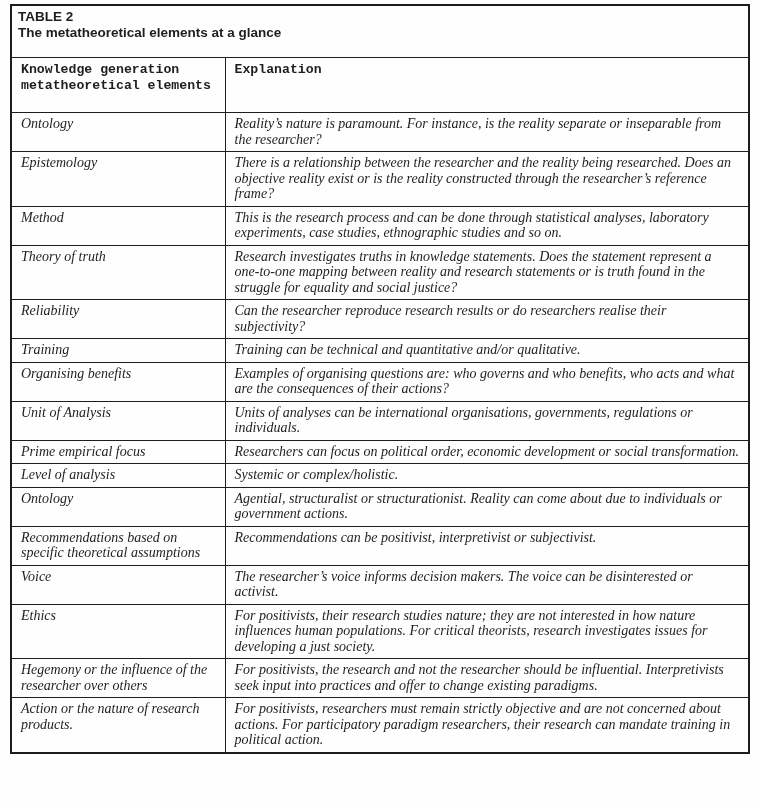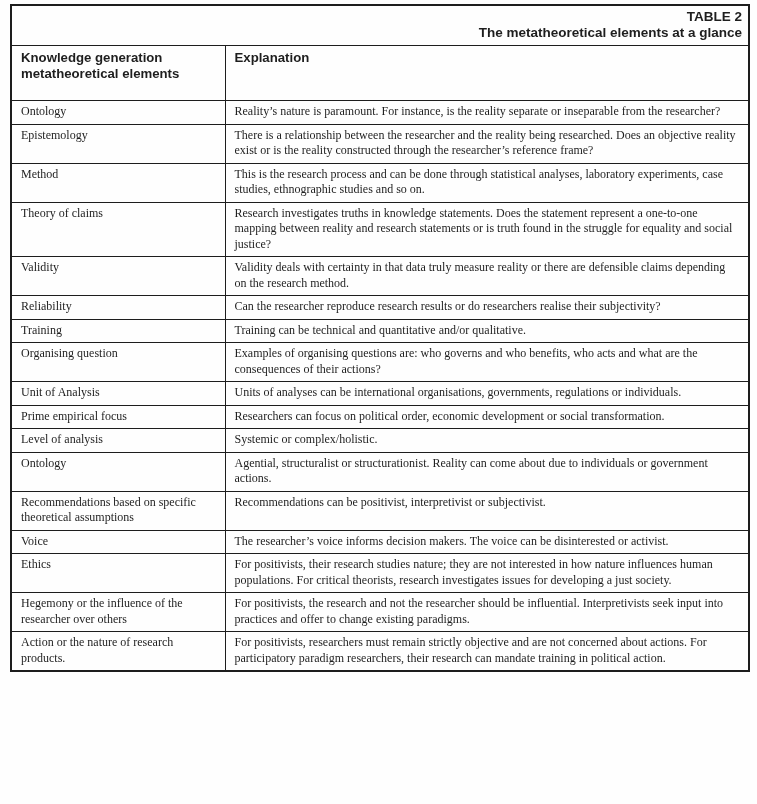--- a/index.html
+++ b/index.html
@@ -27,39 +27,40 @@
   }
   col.col1 { width: 214px; }
   col.col2 { width: 524px; }
   td {
     border: 1.5px solid #1d1d1d;
     vertical-align: top;
     box-sizing: border-box;
     padding: 3px 9px 4px 9px;
   }
   td.title-cell {
-    text-align: right;
+    text-align: left;
     font-family: "Liberation Sans", "DejaVu Sans", sans-serif;
     font-weight: bold;
     font-size: 13.5px;
     line-height: 16px;
-    padding: 3px 6px 4px 6px;
+    padding: 3px 6px 16px 6px;
   }
   td.hdr {
-    font-family: Liberation Sans, sans-serif;
+    font-family: Liberation Mono, monospace;
     font-weight: bold;
     font-size: 13.2px;
     line-height: 16px;
     padding-top: 4px;
     padding-bottom: 18px;
   }
   td.body {
     font-family: "Liberation Serif", "DejaVu Serif", serif;
-    font-size: 12px;
+    font-size: 14px;
     line-height: 15.5px;
+    font-style: italic;
   }
 </style>
 </head>
 <body>
 
 <div class="page">
   <table class="meta-table">
     <colgroup>
       <col class="col1">
       <col class="col2">
@@ -82,37 +83,33 @@
         </tr>
         <tr>
           <td class="body">Epistemology</td>
           <td class="body">There is a relationship between the researcher and the reality being researched. Does an objective reality exist or is the reality constructed through the researcher’s reference frame?</td>
         </tr>
         <tr>
           <td class="body">Method</td>
           <td class="body">This is the research process and can be done through statistical analyses, laboratory experiments, case studies, ethnographic studies and so on.</td>
         </tr>
         <tr>
-          <td class="body">Theory of claims</td>
+          <td class="body">Theory of truth</td>
           <td class="body">Research investigates truths in knowledge statements. Does the statement represent a one-to-one mapping between reality and research statements or is truth found in the struggle for equality and social justice?</td>
-        </tr>
-        <tr>
-          <td class="body">Validity</td>
-          <td class="body">Validity deals with certainty in that data truly measure reality or there are defensible claims depending on the research method.</td>
         </tr>
         <tr>
           <td class="body">Reliability</td>
           <td class="body">Can the researcher reproduce research results or do researchers realise their subjectivity?</td>
         </tr>
         <tr>
           <td class="body">Training</td>
           <td class="body">Training can be technical and quantitative and/or qualitative.</td>
         </tr>
         <tr>
-          <td class="body">Organising question</td>
+          <td class="body">Organising benefits</td>
           <td class="body">Examples of organising questions are: who governs and who benefits, who acts and what are the consequences of their actions?</td>
         </tr>
         <tr>
           <td class="body">Unit of Analysis</td>
           <td class="body">Units of analyses can be international organisations, governments, regulations or individuals.</td>
         </tr>
         <tr>
           <td class="body">Prime empirical focus</td>
           <td class="body">Researchers can focus on political order, economic development or social transformation.</td>
         </tr>

